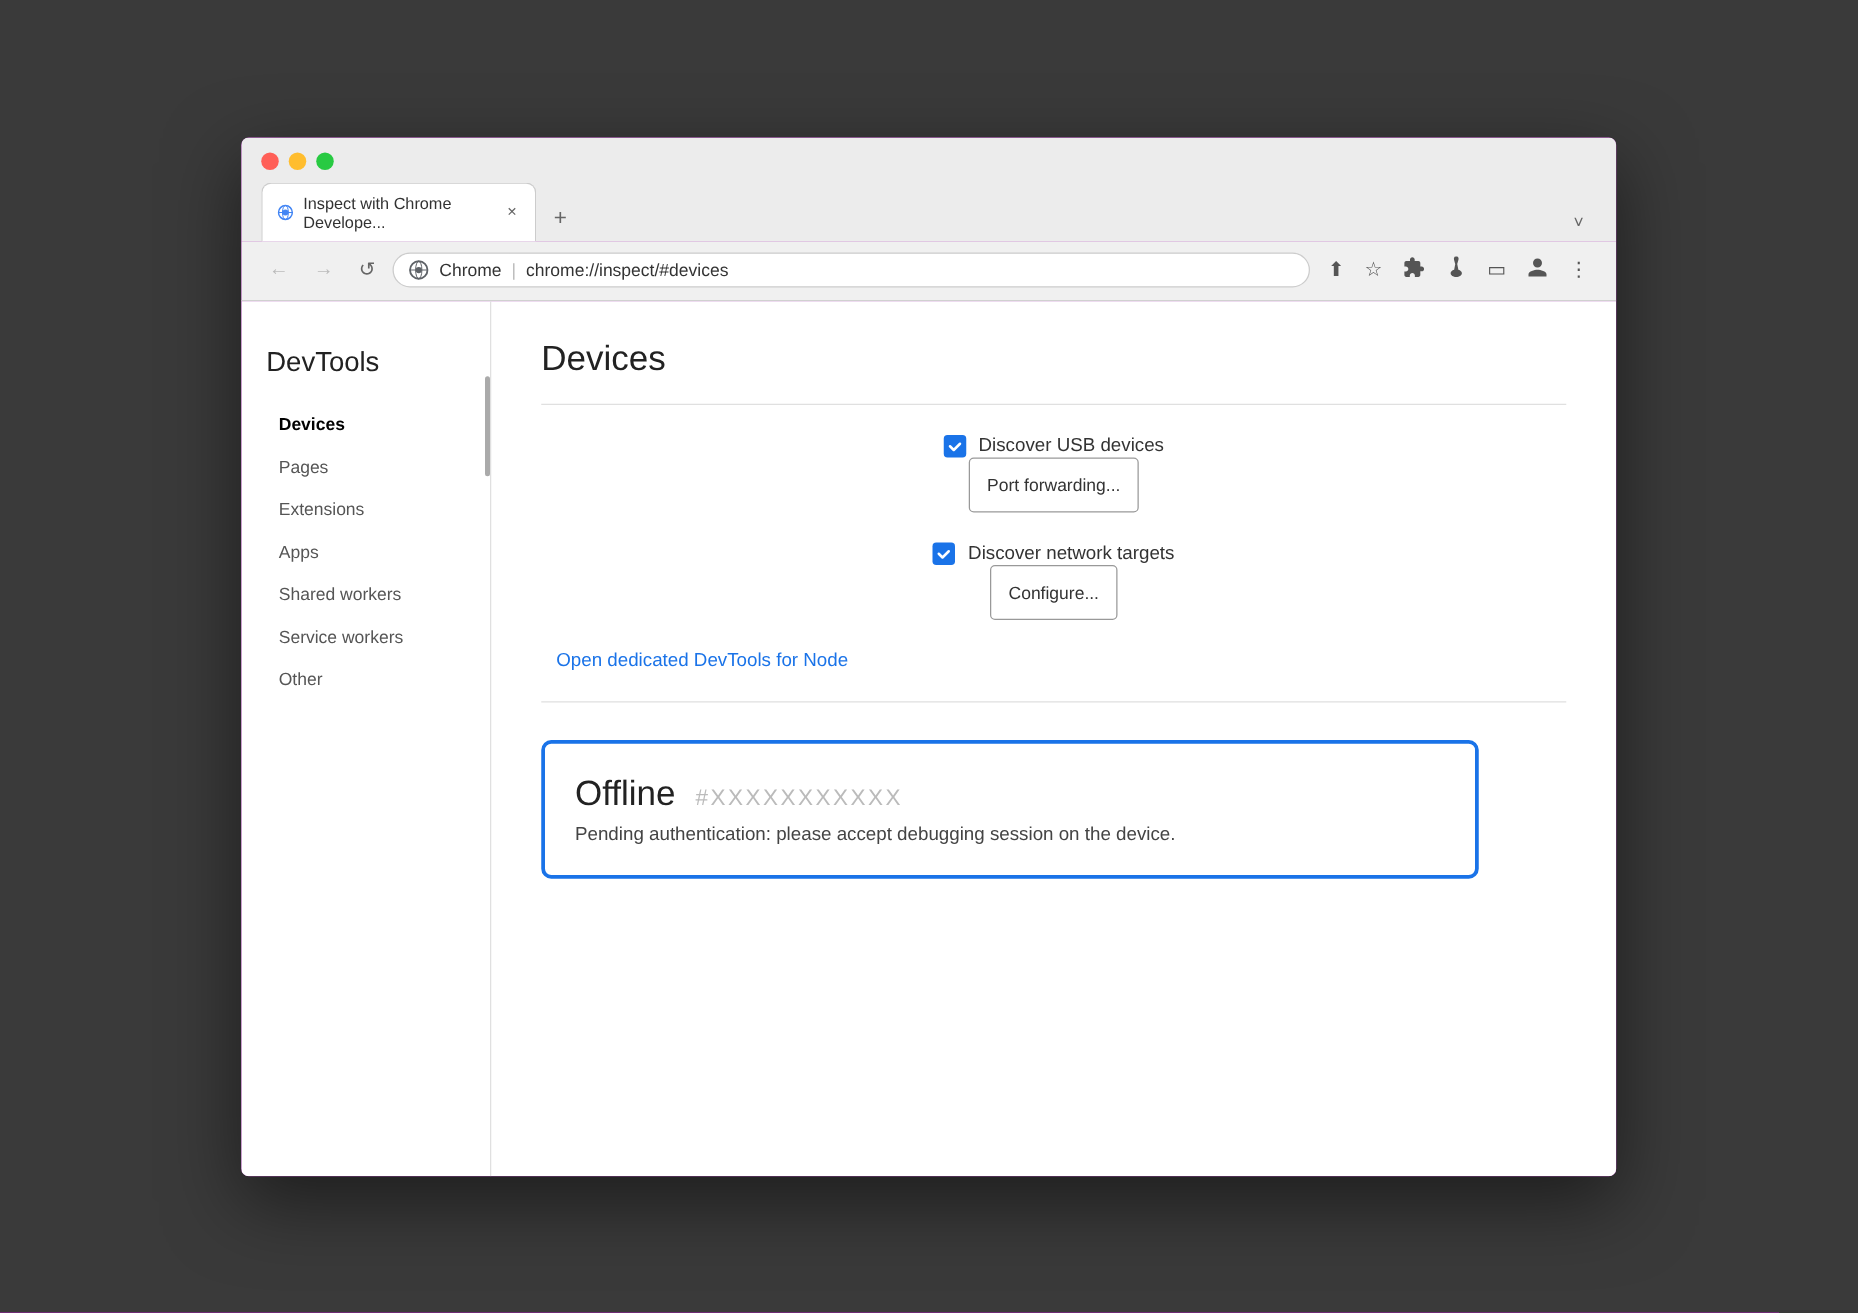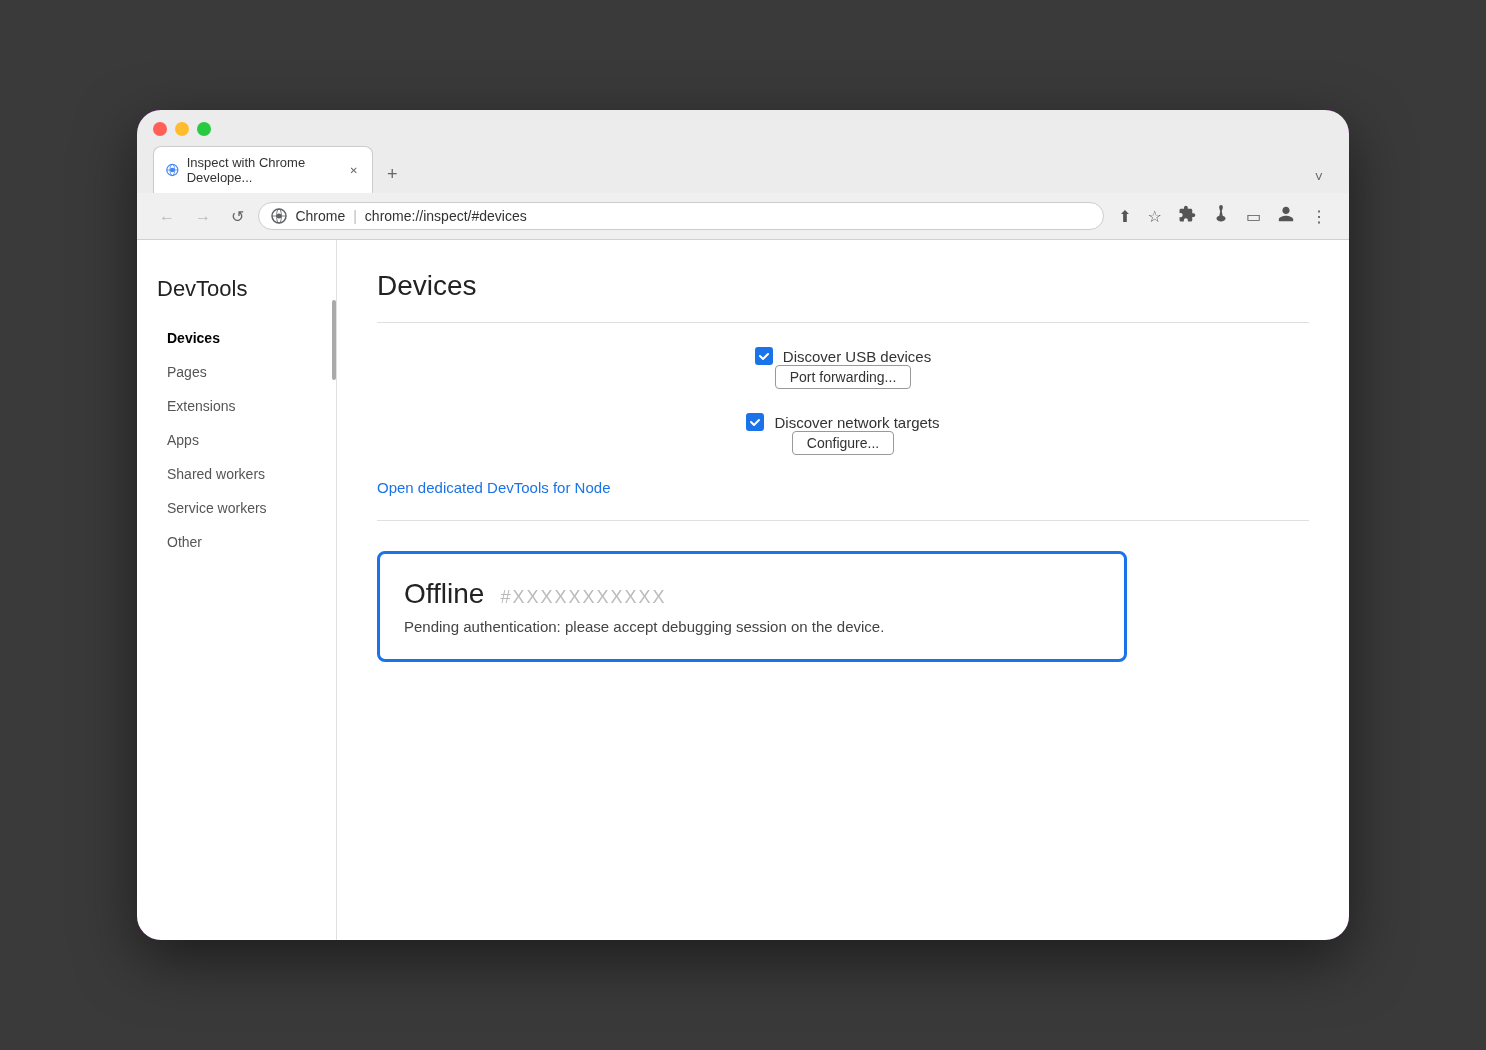--- a/index.html
+++ b/index.html
@@ -6,23 +6,23 @@
     body {
       background: #3a3a3a;
       display: flex;
       justify-content: center;
       align-items: center;
       min-height: 100vh;
       font-family: -apple-system, BlinkMacSystemFont, 'Segoe UI', sans-serif;
     }
 
     .browser-window {
-      width: 1212px;
+      width: 1100px;
       background: #a21caf;
-      border-radius: 24px;
+      border-radius: 6px;
       box-shadow: 0 20px 60px rgba(0,0,0,0.5);
       overflow: hidden;
     }
 
     
     .title-bar {
       background: #ececec;
       padding: 12px 16px 0 16px;
       display: flex;
       flex-direction: column;
@@ -271,34 +271,35 @@
 
     .checkbox-label {
       font-size: 15px;
       color: #333;
     }
 
     .action-btn {
       background: #fff;
       border: 1px solid #999;
       border-radius: 4px;
-      padding: 3px 14px;
+      padding: 13px 14px;
       font-size: 14px;
       color: #333;
       cursor: pointer;
       white-space: nowrap;
     }
 
     .devtools-link {
       color: #1a73e8;
       font-size: 15px;
       text-decoration: none;
       cursor: pointer;
       display: inline-block;
       margin-bottom: 24px;
+      margin-left: 12px;
     }
 
     .content-divider2 {
       border: none;
       border-top: 1px solid #e0e0e0;
       margin-bottom: 30px;
     }
 
     
     .device-card {

